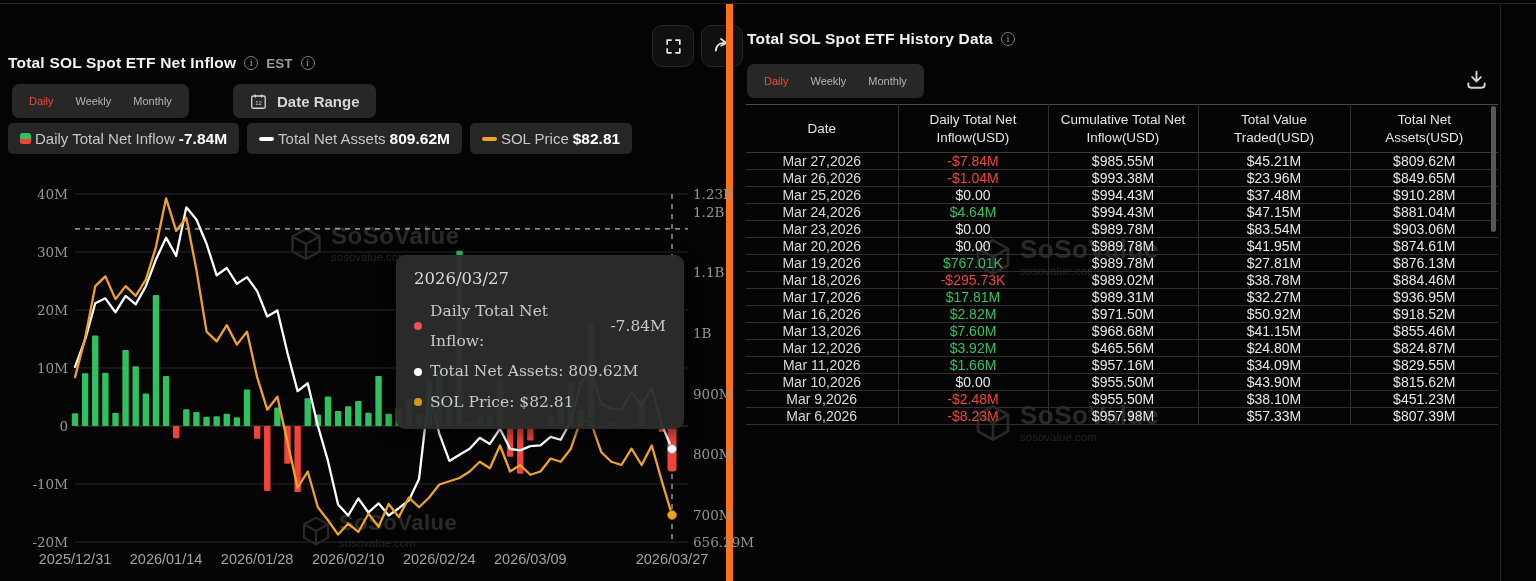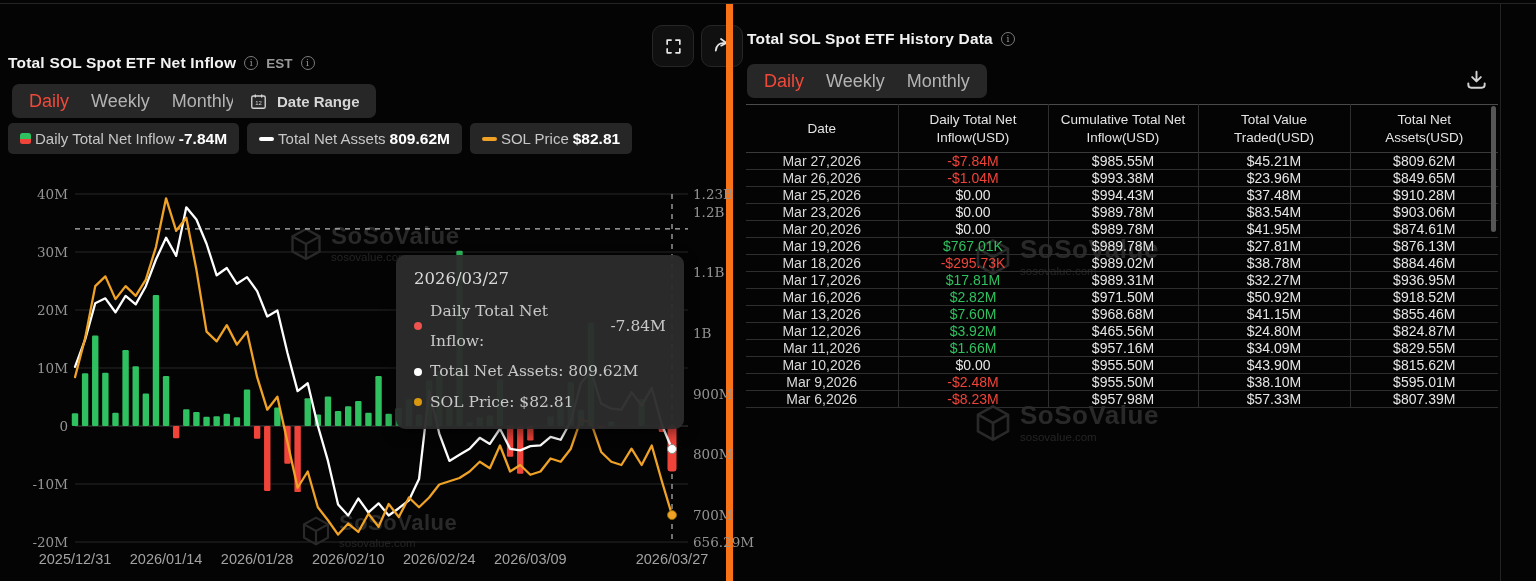--- a/index.html
+++ b/index.html
@@ -19,21 +19,21 @@
         font-size:9px;line-height:12px;text-align:center;display:inline-block;box-sizing:border-box;
         font-family:"DejaVu Serif",serif;}
 
   .icon-btn{position:absolute;width:40px;height:40px;border-radius:10px;background:#101010;
             border:1px solid #262626;display:flex;align-items:center;justify-content:center;}
   .icon-btn svg{stroke:#e6e6e6;fill:none;stroke-width:2.1;stroke-linecap:round;stroke-linejoin:round;}
 
   
   .seg{position:absolute;display:flex;align-items:center;background:#272727;border-radius:7px;
        padding:0 6px;height:34px;}
-  .seg .tab{font-size:18px;color:#b3b3b3;padding:0 11px;cursor:pointer;text-align:center;}
+  .seg .tab{font-size:11px;color:#b3b3b3;padding:0 11px;cursor:pointer;text-align:center;}
   .seg .tab.active{color:#f0493a;}
   .btn-dark{position:absolute;display:flex;align-items:center;gap:9px;background:#272727;border-radius:7px;
             height:34px;padding:0 16px;font-size:15px;font-weight:bold;color:#d6d6d6;}
   .btn-dark svg{stroke:#d6d6d6;fill:none;stroke-width:1.7;}
 
   
   .legend{position:absolute;left:8px;top:119px;display:flex;gap:8px;}
   .pill{display:flex;align-items:center;gap:4px;background:#262626;border-radius:5px;height:31px;
         padding:0 12px;font-size:15px;color:#c6c6c6;}
   .pill b{color:#fff;font-size:15.5px;}
@@ -345,20 +345,27 @@
               <td>$849.65M</td>
             </tr>
             <tr>
               <td class="date">Mar 25,2026</td>
               <td class="">$0.00</td>
               <td>$994.43M</td>
               <td>$37.48M</td>
               <td>$910.28M</td>
             </tr>
             <tr>
+              <td class="date">Mar 24,2026</td>
+              <td class="pos">$4.64M</td>
+              <td>$994.43M</td>
+              <td>$47.15M</td>
+              <td>$881.04M</td>
+            </tr>
+            <tr>
               <td class="date">Mar 23,2026</td>
               <td class="">$0.00</td>
               <td>$989.78M</td>
               <td>$83.54M</td>
               <td>$903.06M</td>
             </tr>
             <tr>
               <td class="date">Mar 20,2026</td>
               <td class="">$0.00</td>
               <td>$989.78M</td>
@@ -419,21 +426,21 @@
               <td class="">$0.00</td>
               <td>$955.50M</td>
               <td>$43.90M</td>
               <td>$815.62M</td>
             </tr>
             <tr>
               <td class="date">Mar 9,2026</td>
               <td class="neg">-$2.48M</td>
               <td>$955.50M</td>
               <td>$38.10M</td>
-              <td>$595.01M</td>
+              <td>$451.23M</td>
             </tr>
             <tr>
               <td class="date">Mar 6,2026</td>
               <td class="neg">-$8.23M</td>
               <td>$957.98M</td>
               <td>$57.33M</td>
               <td>$807.39M</td>
             </tr>
           </tbody>
       </table>

